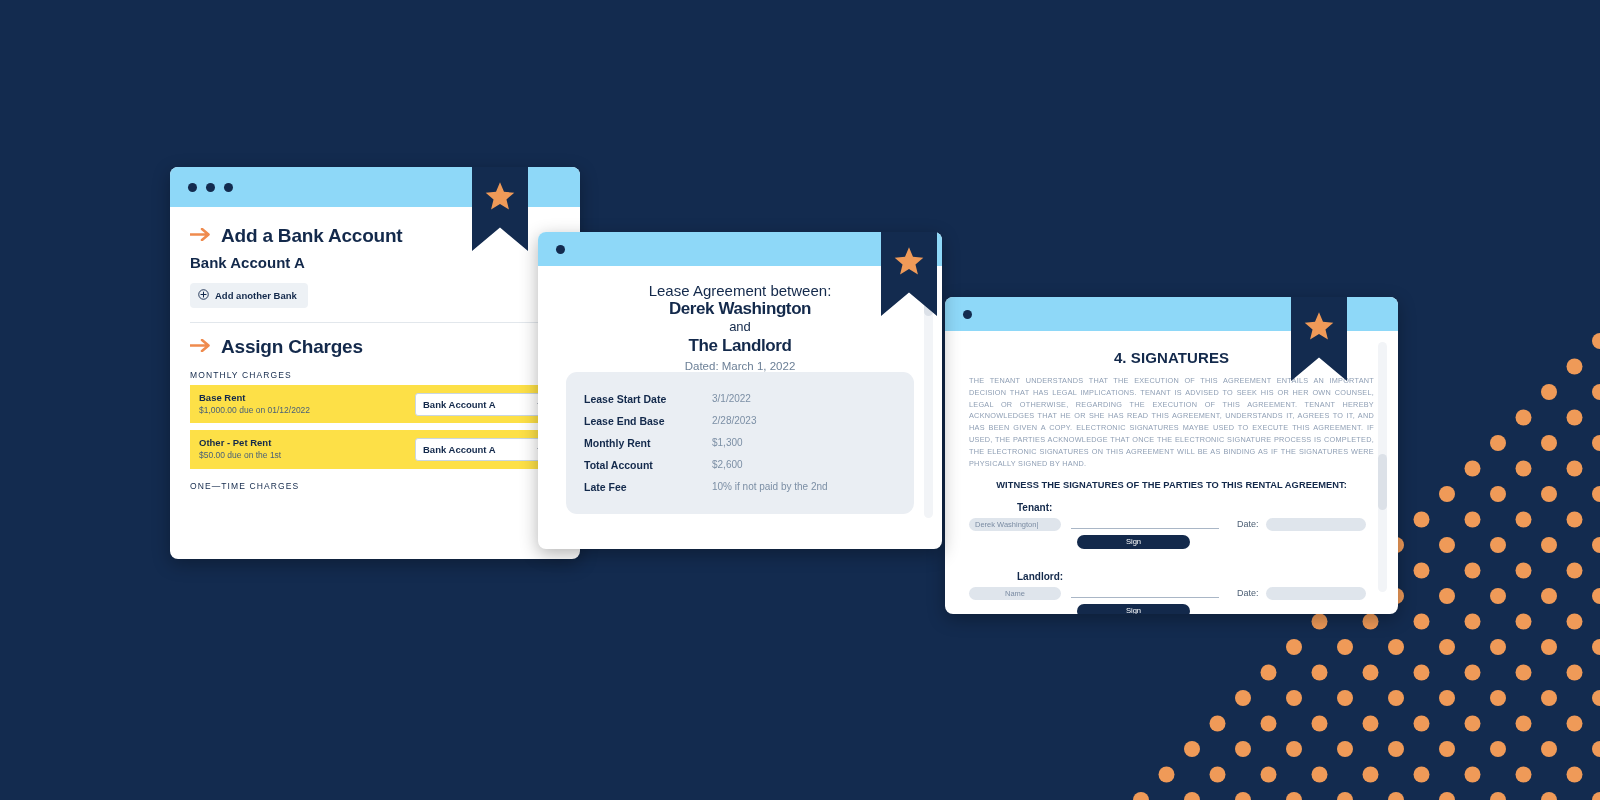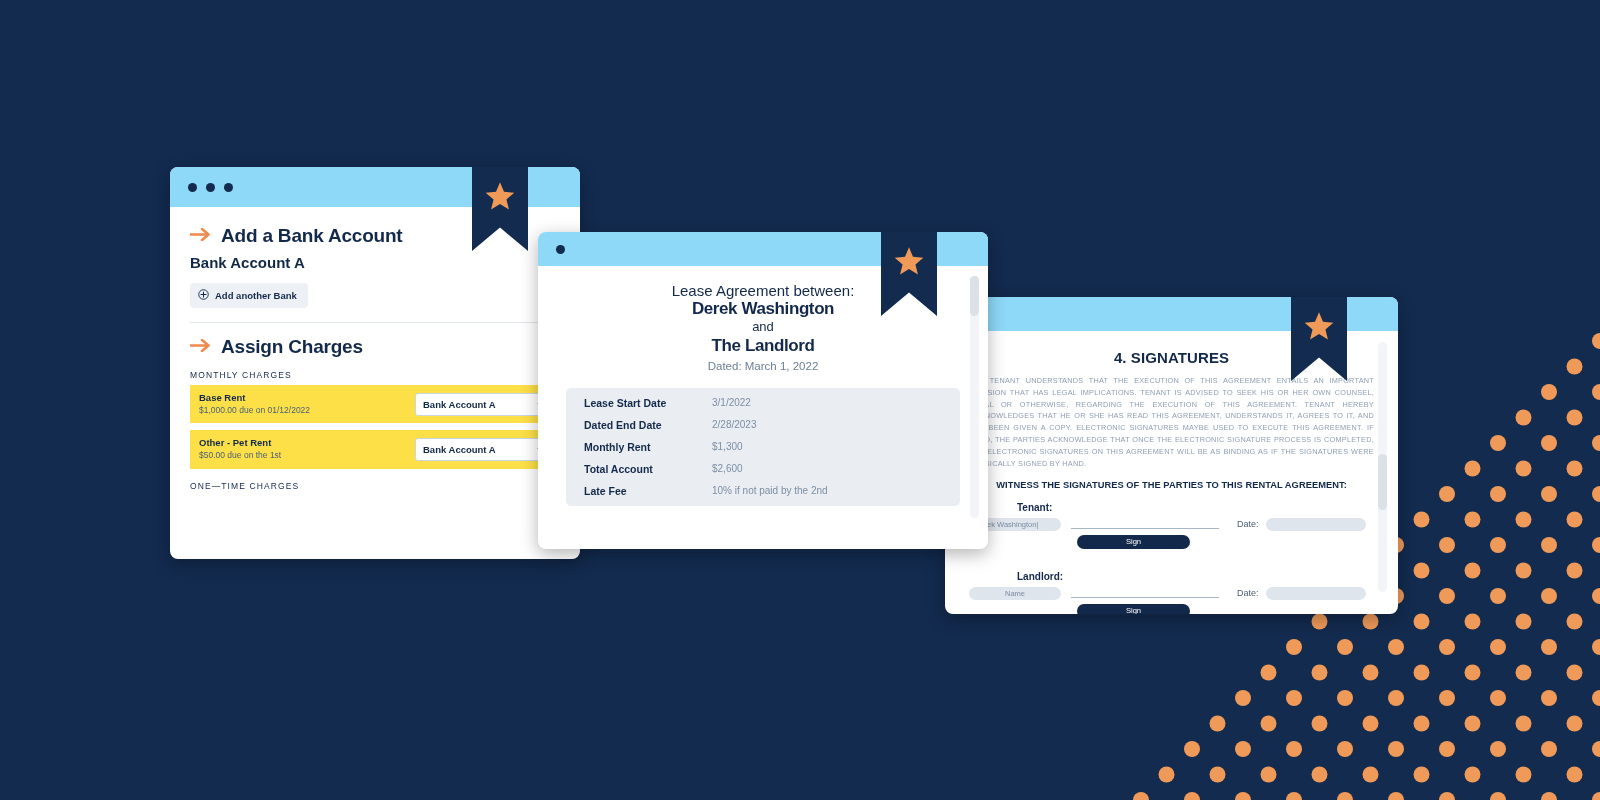--- a/index.html
+++ b/index.html
@@ -125,21 +125,21 @@
     padding: 5px 7px;
     display: flex; align-items: center; justify-content: space-between;
     font-size: 9.5px; font-weight: 700; color: #13294B;
     cursor: pointer;
   }
   .caret { font-size: 7px; color: #13294B; }
 
   
   #card-lease {
     left: 538px; top: 232px;
-    width: 450px; height: 317px;
+    width: 404px; height: 317px;
     z-index: 4;
   }
   #card-lease .titlebar { height: 34px; padding: 0 18px; }
   #card-lease .body { padding: 16px 28px 0 28px; position: relative; }
   .lease-between {
     text-align: center; font-size: 15px;
     color: #13294B; font-weight: 400;
   }
   .lease-party {
     text-align: center; font-size: 17px; font-weight: 700;
@@ -147,24 +147,23 @@
   }
   .lease-and {
     text-align: center; font-size: 13px; color: #13294B;
     line-height: 1.3;
   }
   .lease-dated {
     text-align: center; font-size: 11.5px; color: #6B7F96;
     margin-top: 4px;
   }
   .lease-table {
-    margin-top: 16px;
     background: #EAEEF3;
-    border-radius: 5px;
-    padding: 4px 18px;
+    border-radius: 11px;
+    padding: 16px 18px;
   }
   .lease-tr { display: flex; align-items: center; padding: 5px 0; }
   .lease-k {
     width: 128px; flex: 0 0 128px;
     font-size: 10.5px; font-weight: 700; color: #13294B;
   }
   .lease-v { font-size: 10px; color: #7C8FA5; }
 
   
   .scrollbar {
@@ -463,21 +462,21 @@
       <div class="lease-and">and</div>
       <div class="lease-party">The Landlord</div>
       <div class="lease-dated">Dated: March 1, 2022</div>
 
       <div class="lease-table" id="lease-table">
           <div class="lease-tr">
             <div class="lease-k">Lease Start Date</div>
             <div class="lease-v">3/1/2022</div>
           </div>
           <div class="lease-tr">
-            <div class="lease-k">Dated End Date</div>
+            <div class="lease-k">Lease End Base</div>
             <div class="lease-v">2/28/2023</div>
           </div>
           <div class="lease-tr">
             <div class="lease-k">Monthly Rent</div>
             <div class="lease-v">$1,300</div>
           </div>
           <div class="lease-tr">
             <div class="lease-k">Total Account</div>
             <div class="lease-v">$2,600</div>
           </div>

